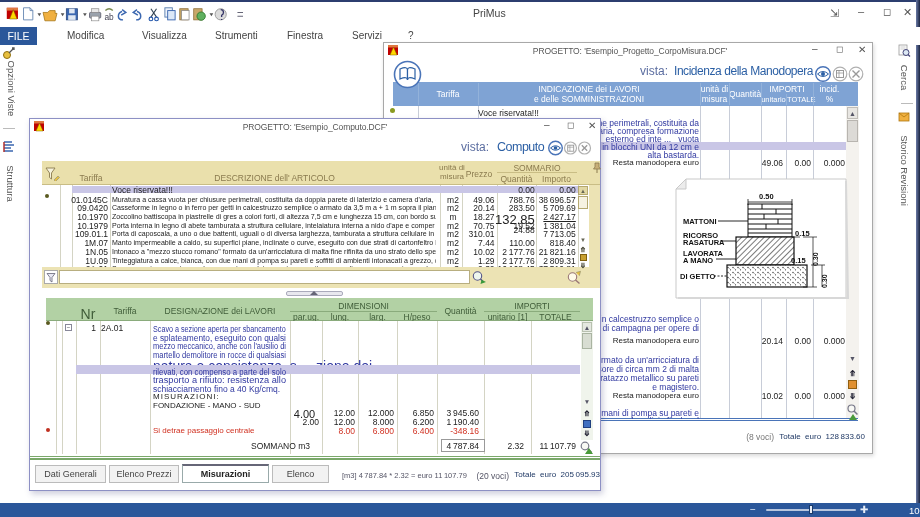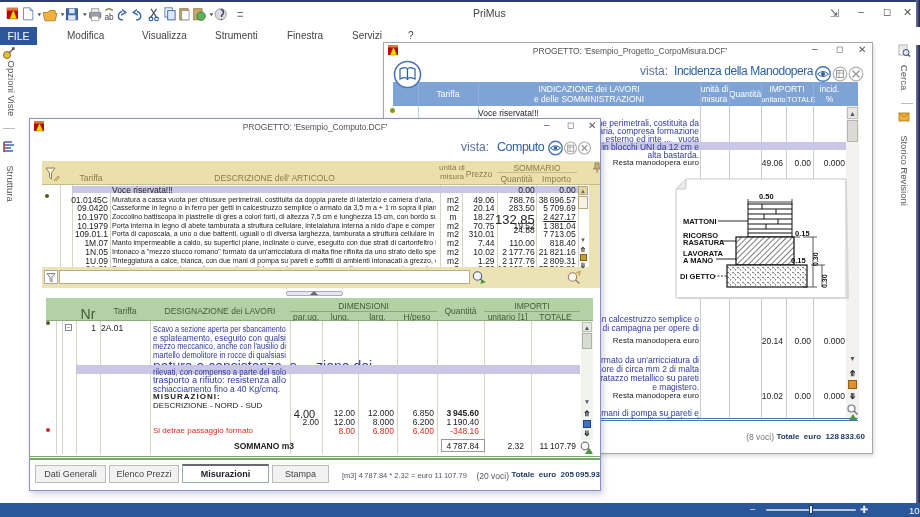--- a/index.html
+++ b/index.html
@@ -5,21 +5,21 @@
 html,body{width:920px;height:517px;overflow:hidden;}
 body{font-family:"Liberation Sans",sans-serif;background:#fff;position:relative;font-size:9px;color:#222;}
 .a{position:absolute;}
 .win{position:absolute;background:#fff;}
 .hdrblue{background:#7fa3d4;color:#fff;}
 .ink{color:#3038a0;}
 .red{color:#d03020;}
 .lav{background:#c9c6e6;}
 .rt{text-align:right;}
 .ct{text-align:center;}
-.b{font-weight:bold;}
+.b{font-weight:normal;}
 .vl{position:absolute;width:1px;background:#c8cdd8;}
 .vlg{position:absolute;width:1px;background:#d4d4c4;}
 svg{display:block;}
 </style></head><body>
 
 <div class="a" style="left:0;top:0;width:920px;height:2px;background:#2c3e6f;"></div>
 <div class="a" style="left:916px;top:0;width:4px;height:517px;background:linear-gradient(90deg,#6a7aa6,#1a2440);"></div>
 <div class="a" style="left:473px;top:7px;width:120px;font-size:10.5px;color:#444;">PriMus</div>
 <div class="a" style="left:830px;top:6px;width:90px;height:14px;color:#555;font-size:11px;">
     <span style="position:absolute;left:0;top:1px;">⇲</span>
@@ -439,52 +439,52 @@
 <div class="a ink" style="left:153px;top:324.0px;height:9px;font-size:8.5px;white-space:nowrap;transform:scaleX(0.847);transform-origin:0 0;">Scavo a sezione aperta per sbancamento</div>
 <div class="a ink" style="left:153px;top:332.55px;height:9px;font-size:8.5px;white-space:nowrap;transform:scaleX(0.98);transform-origin:0 0;">e splateamento, eseguito con qualsi</div>
 <div class="a ink" style="left:153px;top:341.1px;height:9px;font-size:8.5px;white-space:nowrap;transform:scaleX(0.881);transform-origin:0 0;">mezzo meccanico, anche con l'ausilio di</div>
 <div class="a ink" style="left:153px;top:349.65000000000003px;height:9px;font-size:8.5px;white-space:nowrap;transform:scaleX(0.893);transform-origin:0 0;">martello demolitore in rocce di qualsiasi</div>
 <div class="a ink" style="left:153px;top:358.20000000000005px;height:9px;font-size:14px;white-space:nowrap;transform:scaleX(0.998);transform-origin:0 0;">natura e consistenza, s ... zione dei</div>
 <div class="a lav" style="left:76px;top:365px;width:504px;height:8.5px;"></div>
 <div class="a ink" style="left:153px;top:366.75000000000006px;height:9px;font-size:8.5px;white-space:nowrap;transform:scaleX(0.917);transform-origin:0 0;">rilevati, con compenso a parte del solo</div>
 <div class="a ink" style="left:153px;top:375.30000000000007px;height:9px;font-size:8.5px;white-space:nowrap;transform:scaleX(1.083);transform-origin:0 0;">trasporto a rifiuto: resistenza allo</div>
 <div class="a ink" style="left:153px;top:383.8500000000001px;height:9px;font-size:8.5px;white-space:nowrap;transform:scaleX(1.0);transform-origin:0 0;">schiacciamento fino a 40 Kg/cmq.</div>
 <div class="a b" style="left:153px;top:392.4px;width:140px;height:10px;overflow:hidden;font-size:8px;letter-spacing:1px;">MISURAZIONI:</div>
-<div class="a" style="left:153px;top:400.8px;width:140px;font-size:8px;">DESCRIZIONE - NORD - SUD</div>
+<div class="a" style="left:153px;top:400.8px;width:140px;font-size:8px;">FONDAZIONE - MANO - SUD</div>
 <div class="a rt " style="left:290px;top:408px;width:29px;font-size:11px;text-align:center;">4.00</div>
 <div class="a rt " style="left:322px;top:408px;width:33px;font-size:8.5px;">12.00</div>
 <div class="a rt " style="left:358px;top:408px;width:36px;font-size:8.5px;">12.000</div>
 <div class="a rt " style="left:397px;top:408px;width:37px;font-size:8.5px;">6.850</div>
-<div class="a rt " style="left:437px;top:408px;width:42px;font-size:8.5px;font-weight:bold;">3 945.60</div>
+<div class="a rt " style="left:437px;top:408px;width:42px;font-size:8.5px;">3 945.60</div>
 <div class="a rt " style="left:290px;top:417px;width:29px;font-size:8.5px;">2.00</div>
 <div class="a rt " style="left:322px;top:417px;width:33px;font-size:8.5px;">12.00</div>
 <div class="a rt " style="left:358px;top:417px;width:36px;font-size:8.5px;">8.000</div>
 <div class="a rt " style="left:397px;top:417px;width:37px;font-size:8.5px;">6.200</div>
 <div class="a rt " style="left:437px;top:417px;width:42px;font-size:8.5px;">1 190.40</div>
-<div class="a red" style="left:153px;top:426px;width:137px;font-size:8px;">Si detrae passaggio formato</div>
+<div class="a red" style="left:153px;top:426px;width:137px;font-size:8px;">Si detrae passaggio centrale</div>
 <div class="a" style="left:46px;top:427.5px;width:4px;height:4px;background:#c03020;border-radius:50%;"></div>
 <div class="a rt red" style="left:322px;top:426px;width:33px;font-size:8.5px;">8.00</div>
 <div class="a rt red" style="left:358px;top:426px;width:36px;font-size:8.5px;">6.800</div>
 <div class="a rt red" style="left:397px;top:426px;width:37px;font-size:8.5px;">6.400</div>
 <div class="a rt red" style="left:437px;top:426px;width:42px;font-size:8.5px;">-348.16</div>
-<div class="a b rt" style="left:194px;top:441px;width:100px;font-size:8.5px;">SOMMANO m3</div>
+<div class="a b rt" style="left:210px;top:441px;width:100px;font-size:8.5px;">SOMMANO m3</div>
 <div class="a" style="left:441px;top:439px;width:44px;height:12.5px;border:1px solid #999;"></div>
 <div class="a rt" style="left:437px;top:441px;width:42px;font-size:8.5px;">4 787.84</div>
 <div class="a rt" style="left:492px;top:441px;width:32px;font-size:8.5px;">2.32</div>
 <div class="a rt" style="left:530px;top:441px;width:46px;font-size:8.5px;">11 107.79</div>
 <svg class="a" style="left:579px;top:440px;" width="14" height="14" viewBox="0 0 14 14">
     <circle cx="6" cy="6" r="3.8" fill="#f8f8f4" stroke="#778" stroke-width="1.2"></circle>
     <path d="M8.6 8.6 l4 4" stroke="#778" stroke-width="1.5"></path>
   </svg>
 <div class="a" style="left:581px;top:321px;width:12px;height:119px;background:#f0f4ec;"></div>
 <div class="a" style="left:582px;top:322px;width:10px;height:10px;background:#e4e8e0;border:1px solid #b8c0b0;font-size:6.5px;text-align:center;color:#556;line-height:9px;">▲</div>
 <div class="a" style="left:582px;top:333px;width:10px;height:16px;background:#d8ddd2;border:1px solid #aab4a2;"></div>
 <div class="a" style="left:582px;top:398px;width:10px;height:10px;font-size:6.5px;text-align:center;color:#556;">▼</div>
 <div class="a" style="left:582px;top:409px;width:10px;height:9px;font-size:7.5px;text-align:center;color:#223;font-weight:bold;">⤊</div>
 <div class="a" style="left:583px;top:419.5px;width:8px;height:8px;background:#4070c0;border:1px solid #204080;"></div>
 <div class="a" style="left:582px;top:429px;width:10px;height:9px;font-size:7.5px;text-align:center;color:#223;font-weight:bold;">⤋</div>
 <div class="a" style="left:585px;top:448px;width:0;height:0;border-left:4px solid transparent;border-right:4px solid transparent;border-bottom:6px solid #4a9a3a;"></div>
 <div class="a ct" style="left:35px;top:465px;width:71px;height:18px;background:#f2f2f2;border:1px solid #bbb;font-size:9px;line-height:16px;color:#444;">Dati Generali</div>
 <div class="a ct" style="left:109px;top:465px;width:70px;height:18px;background:#f2f2f2;border:1px solid #bbb;font-size:9px;line-height:16px;color:#444;">Elenco Prezzi</div>
 <div class="a ct" style="left:182px;top:464px;width:87px;height:19px;background:#fff;border:1px solid #9aa;border-top:2px solid #667;font-size:9px;line-height:16px;font-weight:bold;color:#222;">Misurazioni</div>
-<div class="a ct" style="left:272px;top:465px;width:57px;height:18px;background:#f2f2f2;border:1px solid #bbb;font-size:9px;line-height:16px;color:#444;">Stampa</div>
+<div class="a ct" style="left:272px;top:465px;width:57px;height:18px;background:#f2f2f2;border:1px solid #bbb;font-size:9px;line-height:16px;color:#444;">Elenco</div>
 <div class="a" style="right:449px;top:471px;font-size:7.5px;color:#556;white-space:nowrap;">[m3] 4 787.84 * 2.32 = euro 11 107.79&nbsp;&nbsp;</div>
 <div class="a" style="right:411px;top:470.5px;font-size:8.5px;color:#556;">(20 voci)</div>
 <div class="a b" style="right:320px;top:470px;font-size:8px;color:#1f3864;">Totale&nbsp;&nbsp;euro&nbsp;&nbsp;205 095.93</div>
 </body></html>

